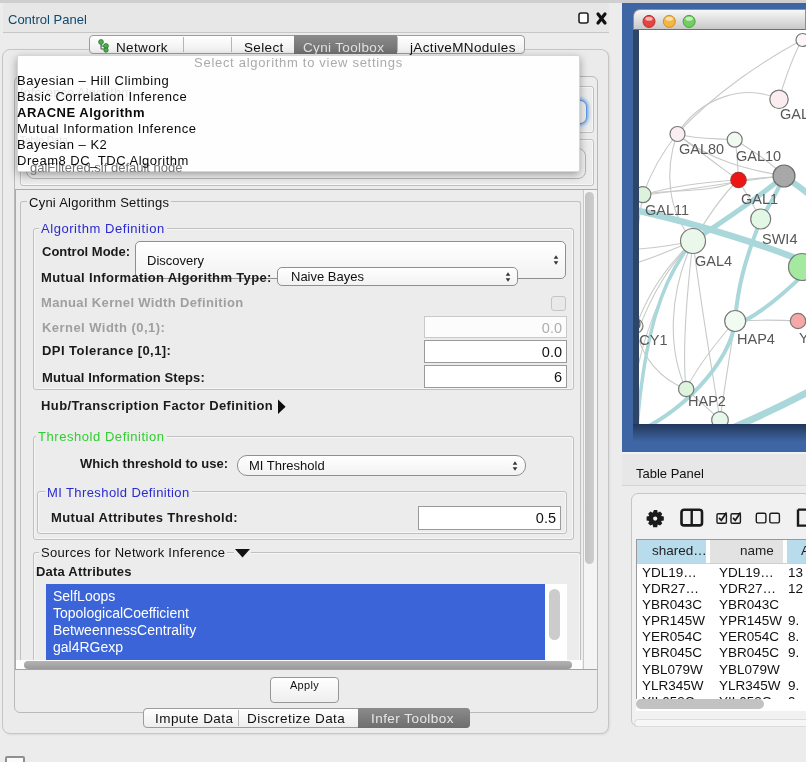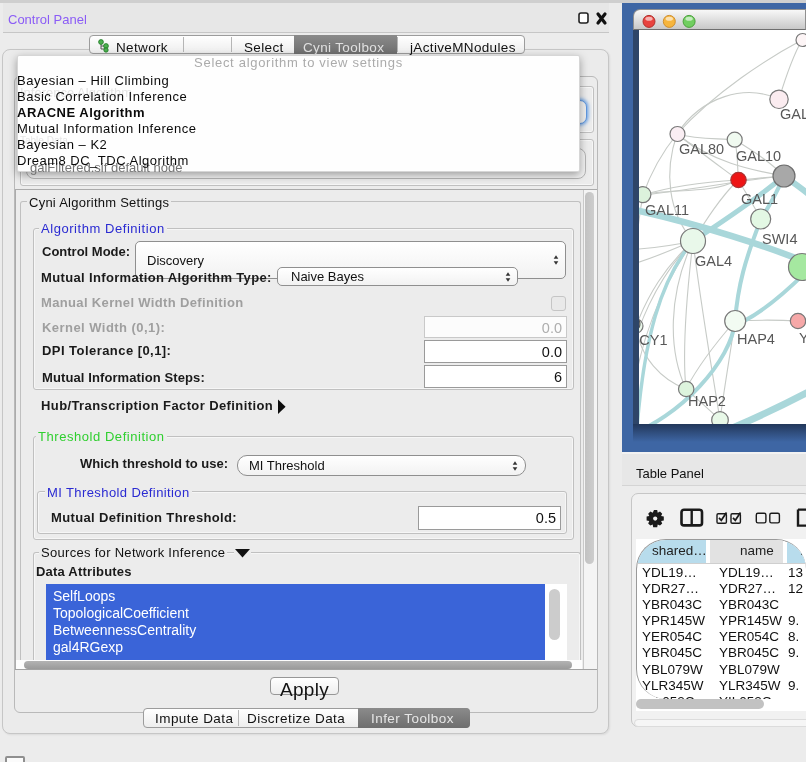--- a/index.html
+++ b/index.html
@@ -19,21 +19,21 @@
 </head>
 <body>
 
 <div class="abs" style="left:0;top:0;width:806px;height:3px;background:#cfcfcf;"></div>
 
 <div class="abs" id="cp" style="left:2px;top:3px;width:608px;height:731px;background:#ececec;">
 </div>
 <div class="abs" style="left:2px;top:49px;width:607px;height:685px;background:#ebebeb;border:1px solid #c6c6c6;border-radius:8px;box-shadow:1px 1px 2px rgba(0,0,0,0.08);"></div>
 
 <div class="abs" style="left:3px;top:3px;width:606px;height:30px;background:#e7e7e7;border-bottom:1px solid #c6c6c6;"></div>
-<div class="abs" style="left:8px;top:12px;font-size:13px;color:#8b5cf6;">Control Panel</div>
+<div class="abs" style="left:8px;top:12px;font-size:13px;color:#0c4a6e;">Control Panel</div>
 
 <svg class="abs" style="left:576px;top:11px;" width="34" height="16" viewBox="0 0 34 16">
   <rect x="3" y="2" width="9" height="10" rx="2" fill="#fff" stroke="#222" stroke-width="1.6"></rect>
   <path d="M22 3 L29 12 M29 3 L22 12" stroke="#111" stroke-width="3.2" stroke-linecap="round"></path>
 </svg>
 
 <div class="abs" style="left:89px;top:35px;width:436px;height:19px;background:linear-gradient(#ffffff,#ededed);border:1px solid #9c9c9c;border-radius:4px;"></div>
 <div class="abs" style="left:183px;top:37px;width:1px;height:15px;background:#b5b5b5;"></div>
 <div class="abs" style="left:231px;top:37px;width:1px;height:15px;background:#b5b5b5;"></div>
 <div class="abs" style="left:294px;top:35px;width:103px;height:19px;background:linear-gradient(#8b8b8b,#6e6e6e);"></div>
@@ -110,42 +110,42 @@
 <div class="combo" style="left:237px;top:455px;width:289px;height:21px;border-radius:10px;">
   <span class="tx" style="left:11px;">MI Threshold</span>
   <svg class="arr" style="right:7px;" viewBox="0 0 9 14">
       <path d="M4.5 0 L8 5 L1 5 Z" fill="#333"></path>
       <path d="M4.5 14 L8 9 L1 9 Z" fill="#333"></path>
     </svg>
 </div>
 
 <div class="abs gbox" style="left:37px;top:491px;width:530px;height:43px;"></div>
 <div class="gtitle" style="left:45px;top:485px;color:#2a2ad2;letter-spacing:0.4px;">MI Threshold Definition</div>
-<div class="lbl abs" style="left:51px;top:510px;letter-spacing:0.35px;">Mutual Definition Threshold:</div>
+<div class="lbl abs" style="left:51px;top:510px;letter-spacing:0.35px;">Mutual Attributes Threshold:</div>
 <div class="fld" style="left:418px;top:506px;width:143px;height:24px;">0.5</div>
 
 <div class="abs gbox" style="left:33px;top:552px;width:548px;height:118px;border-bottom:none;border-radius:3px 3px 0 0;"></div>
 <div class="gtitle" style="left:39px;top:545px;color:#111;letter-spacing:0.3px;">Sources for Network Inference</div>
 <svg class="abs" style="left:234px;top:548px;background:#ececec;" width="17" height="10" viewBox="0 0 17 10">
     <path d="M1 1 L16 1 L8.5 9.5 Z" fill="#111"></path>
   </svg>
 <div class="lbl abs" style="left:36px;top:564px;letter-spacing:0.2px;">Data Attributes</div>
 
 <div class="abs" style="left:46px;top:584px;width:521px;height:76px;background:#fff;overflow:hidden;">
   <div style="position:absolute;left:0;top:0;width:499px;height:76px;background:#3a64d8;"></div>
   <div style="position:absolute;left:7px;top:4px;font-size:14px;color:#fff;line-height:17px;">SelfLoops<br>TopologicalCoefficient<br>BetweennessCentrality<br>gal4RGexp</div>
   <div style="position:absolute;left:503px;top:5px;width:11px;height:51px;background:#ccc;border-radius:6px;"></div>
 </div>
 
 <div class="abs" style="left:16px;top:660px;width:566px;height:10px;background:#fdfdfd;"></div>
 <div class="abs" style="left:24px;top:661px;width:548px;height:8px;background:linear-gradient(#b3b3b3,#9a9a9a);border-radius:4px;"></div>
 
 <div class="abs" style="left:15px;top:669px;width:582px;height:1px;background:#a2a2a2;"></div>
 
-<div class="abs" style="left:270px;top:677px;width:69px;height:18px;background:linear-gradient(#ffffff,#eeeeee);border:1px solid #979797;border-radius:4px;text-align:center;font-size:19px;letter-spacing:0.3px;color:#111;padding-top:1px;">Apply</div>
+<div class="abs" style="left:270px;top:677px;width:69px;height:26px;background:linear-gradient(#ffffff,#eeeeee);border:1px solid #979797;border-radius:4px;text-align:center;font-size:11px;letter-spacing:0.3px;color:#111;padding-top:1px;">Apply</div>
 
 <div class="abs" style="left:143px;top:708px;width:327px;height:20px;background:linear-gradient(#ffffff,#ededed);border:1px solid #9c9c9c;border-radius:4px;"></div>
 <div class="abs" style="left:238px;top:710px;width:1px;height:16px;background:#b5b5b5;"></div>
 <div class="abs" style="left:358px;top:708px;width:112px;height:20px;background:linear-gradient(#8b8b8b,#6e6e6e);border-radius:0 4px 4px 0;"></div>
 <div class="abs" style="left:155px;top:711px;font-size:13.5px;letter-spacing:0.45px;color:#111;">Impute Data</div>
 <div class="abs" style="left:247px;top:711px;font-size:13.5px;letter-spacing:0.45px;color:#111;">Discretize Data</div>
 <div class="abs" style="left:371px;top:711px;font-size:13.5px;letter-spacing:0.45px;color:#e6e6e6;">Infer Toolbox</div>
 
 <div class="abs" style="left:17px;top:55px;width:563px;height:117px;background:#fefefe;border:1px solid #d6d6d6;border-radius:2px;box-shadow:0 3px 8px rgba(0,0,0,.35);"></div>
 <div class="abs" style="left:17px;top:55px;width:563px;text-align:center;font-size:13px;color:#ababab;letter-spacing:0.7px;">Select algorithm to view settings</div>
@@ -275,21 +275,21 @@
     <rect x="86" y="5.8" width="9.4" height="9.4" rx="1.2" stroke-width="1.4"></rect>
     <path d="M88 9.8 L90.3 12.3 L95.5 4.6" stroke-width="1.7"></path>
 
     <rect x="111.3" y="5.3" width="9.6" height="9.6" rx="1.6" stroke-width="1.4"></rect>
     <rect x="124.8" y="5.3" width="9.6" height="9.6" rx="1.6" stroke-width="1.4"></rect>
 
     <path d="M153 1.6 L161 1.6 M153 1.6 L153 17.6 L161 17.6" stroke-width="2.4"></path>
   </g>
 </svg>
 
-<div class="abs" style="left:636px;top:539px;width:170px;height:160px;overflow:hidden;background:#fff;border-left:1px solid #9a9a9a;border-top:1px solid #9a9a9a;border-radius:30px;">
+<div class="abs" style="left:636px;top:539px;width:170px;height:160px;overflow:hidden;background:#fff;border-left:1px solid #9a9a9a;border-top:1px solid #9a9a9a;">
   <div style="position:absolute;left:0;top:0;width:71px;height:23px;background:#b8dcec;border-right:2px solid #fff;"></div>
   <div style="position:absolute;left:73px;top:0;width:75px;height:23px;background:#e2e2e2;border-right:2px solid #fff;"></div>
   <div style="position:absolute;left:150px;top:0;width:22px;height:23px;background:#b8dcec;"></div>
   <div style="position:absolute;left:15px;top:3px;font-size:13.5px;color:#222;">shared…</div>
   <div style="position:absolute;left:103px;top:3px;font-size:13.5px;color:#222;">name</div>
   <div style="position:absolute;left:164px;top:3px;font-size:13.5px;color:#222;">A</div>
   <div style="position:absolute;left:0;top:23px;width:100%;border-top:1px solid #cfcfcf;"></div>
   <div id="rows" style="position:absolute;left:5px;top:25px;font-size:13.5px;color:#111;line-height:16.1px;">YDL19…<br>YDR27…<br>YBR043C<br>YPR145W<br>YER054C<br>YBR045C<br>YBL079W<br>YLR345W<br>YIL052C</div>
   <div style="position:absolute;left:82px;top:25px;font-size:13.5px;color:#111;line-height:16.1px;">YDL19…<br>YDR27…<br>YBR043C<br>YPR145W<br>YER054C<br>YBR045C<br>YBL079W<br>YLR345W<br>YIL052C</div>
   <div style="position:absolute;left:151px;top:25px;width:25px;font-size:13.5px;color:#111;line-height:16.1px;">13<br>12<br>&nbsp;<br>9.<br>8.<br>9.<br>&nbsp;<br>9.<br>9.</div>

